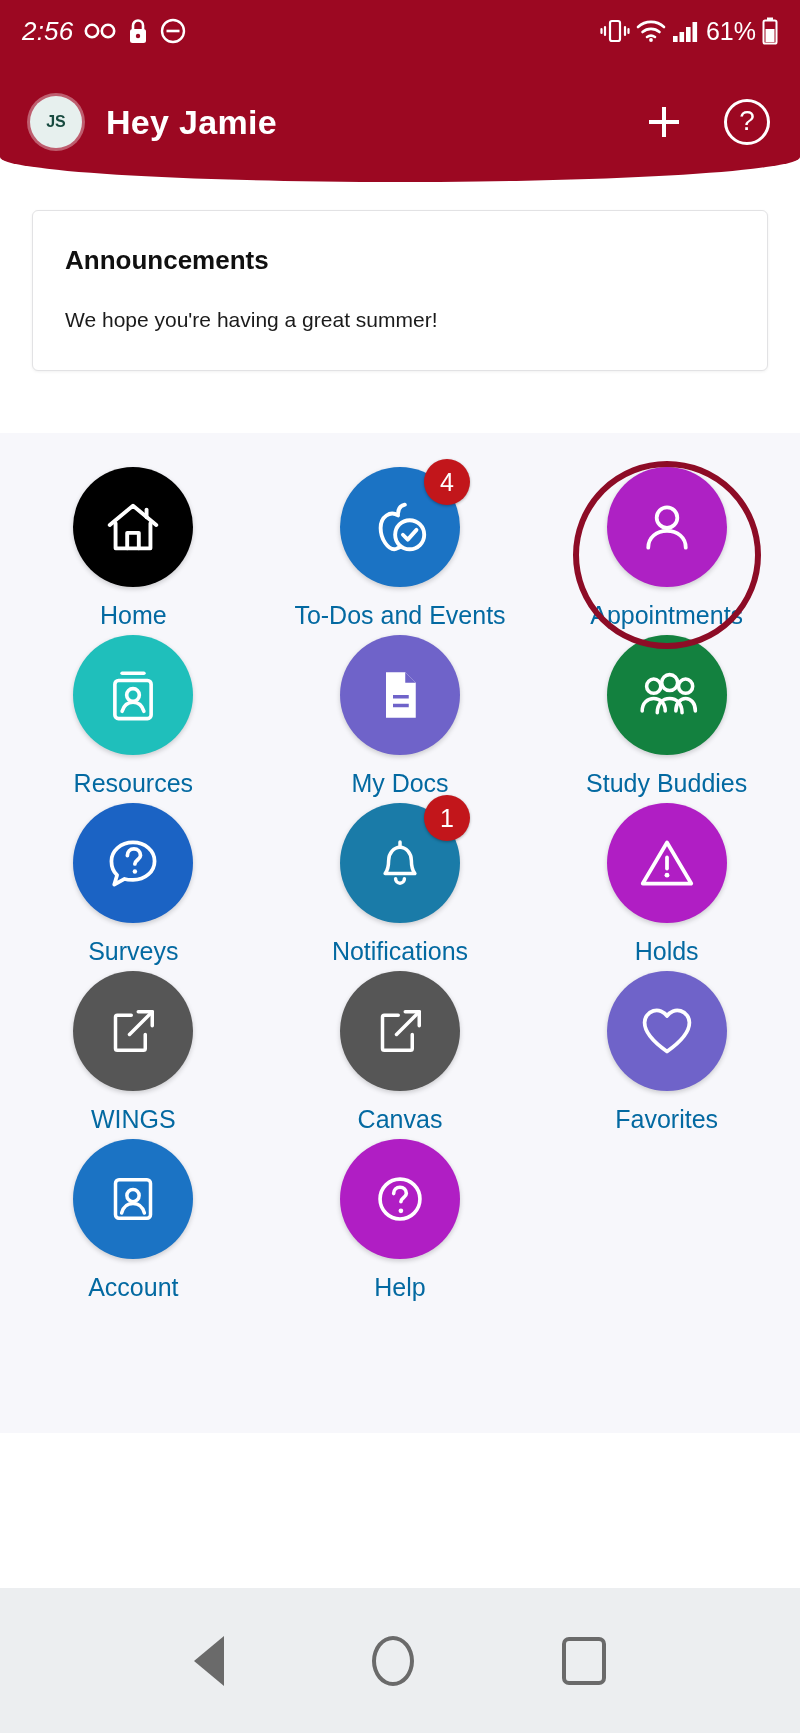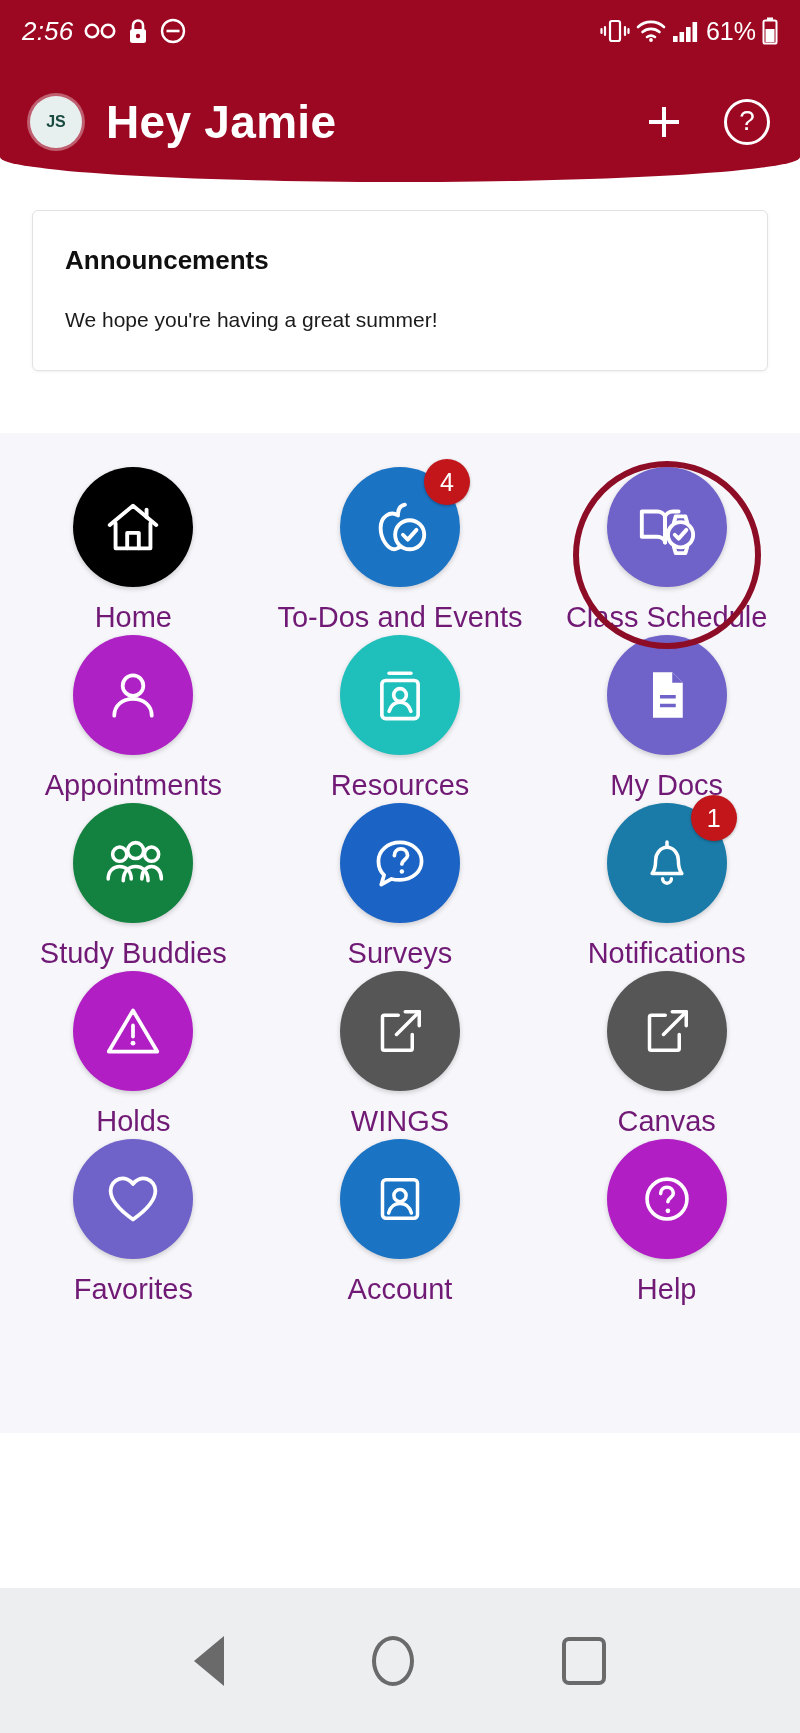--- a/index.html
+++ b/index.html
@@ -40,21 +40,21 @@
   }
   .avatar {
     width: 52px; height: 52px; border-radius: 50%;
     background: #e7f0ee;
     display: flex; align-items: center; justify-content: center;
     font-size: 16px; font-weight: 700; color: #184a3f;
     flex: 0 0 auto;
     box-shadow: 0 0 0 3px rgba(255,255,255,.35);
   }
   .greeting {
-    color: #fff; font-size: 46px; font-weight: 700;
+    color: #fff; font-size: 34px; font-weight: 700;
     margin-left: 24px; letter-spacing: .3px;
   }
   .appbar-actions { margin-left: auto; display: flex; align-items: center; gap: 38px; }
   .plus-btn {
     position: relative; width: 44px; height: 44px;
     display: flex; align-items: center; justify-content: center;
   }
   .plus-btn::before, .plus-btn::after {
     content: ""; position: absolute; background: #fff;
   }
@@ -106,22 +106,22 @@
   .bubble {
     width: 120px; height: 120px; border-radius: 50%;
     display: flex; align-items: center; justify-content: center;
     position: relative;
     box-shadow: 0 2px 5px rgba(0,0,0,.18);
     flex: 0 0 auto;
   }
   .bubble svg { display: block; }
   .tile-label {
     margin-top: 14px;
-    font-size: 29px;
-    color: #701a75;
+    font-size: 25px;
+    color: #0369a1;
     white-space: nowrap;
     font-weight: 400;
   }
   .badge {
     position: absolute;
     top: -8px; right: -10px;
     min-width: 46px; height: 46px;
     border-radius: 50%;
     background: #c2161b;
     color: #fff;
@@ -251,34 +251,20 @@
                 <path d="M30 20 c-8-5-18 1-18 13 0 12 8 22 14 22 3 0 4-2 6-2" fill="none" stroke="#fff" stroke-width="4" stroke-linecap="round" stroke-linejoin="round"></path>
                 <path d="M30 18 c0-5 3-8 7-9" fill="none" stroke="#fff" stroke-width="4" stroke-linecap="round" stroke-linejoin="round"></path>
                 <circle cx="42" cy="40" r="15" fill="none" stroke="#fff" stroke-width="4" stroke-linecap="round" stroke-linejoin="round"></circle>
                 <path d="M35 40 l5 5 9-10" fill="none" stroke="#fff" stroke-width="4" stroke-linecap="round" stroke-linejoin="round"></path>
               </svg>
               <div class="badge">4</div>
             </div>
             <div class="tile-label">To-Dos and Events</div>
           </div>
           <div class="tile">
-            <div class="bubble" style="background: rgb(111, 99, 201);">
-              <svg width="62" height="62" viewBox="0 0 64 64">
-                <path d="M6 16 h16 c4 0 8 3 8 6 v26 c0-3-4-6-8-6 H6 z" fill="none" stroke="#fff" stroke-width="4" stroke-linecap="round" stroke-linejoin="round"></path>
-                <path d="M30 22 c0-3 4-6 8-6 h6" fill="none" stroke="#fff" stroke-width="4" stroke-linecap="round" stroke-linejoin="round"></path>
-                <path d="M30 48 V22" fill="none" stroke="#fff" stroke-width="4" stroke-linecap="round" stroke-linejoin="round"></path>
-                <circle cx="46" cy="40" r="13" fill="none" stroke="#fff" stroke-width="4" stroke-linecap="round" stroke-linejoin="round"></circle>
-                <path d="M40 40 l4 4 8-9" fill="none" stroke="#fff" stroke-width="4" stroke-linecap="round" stroke-linejoin="round"></path>
-                <path d="M39 28 l2-7 h10 l2 7" fill="none" stroke="#fff" stroke-width="4" stroke-linecap="round" stroke-linejoin="round"></path>
-                <path d="M39 52 l2 7 h10 l2-7" fill="none" stroke="#fff" stroke-width="4" stroke-linecap="round" stroke-linejoin="round"></path>
-              </svg>
-            </div>
-            <div class="tile-label">Class Schedule</div>
-          </div>
-          <div class="tile">
             <div class="bubble" style="background: rgb(174, 33, 196);">
               <svg width="60" height="60" viewBox="0 0 64 64">
                 <circle cx="32" cy="22" r="11" fill="none" stroke="#fff" stroke-width="4" stroke-linecap="round" stroke-linejoin="round"></circle>
                 <path d="M12 54 c0-11 9-18 20-18 s20 7 20 18" fill="none" stroke="#fff" stroke-width="4" stroke-linecap="round" stroke-linejoin="round"></path>
               </svg>
             </div>
             <div class="tile-label">Appointments</div>
           </div>
           <div class="tile">
             <div class="bubble" style="background: rgb(31, 191, 187);">

